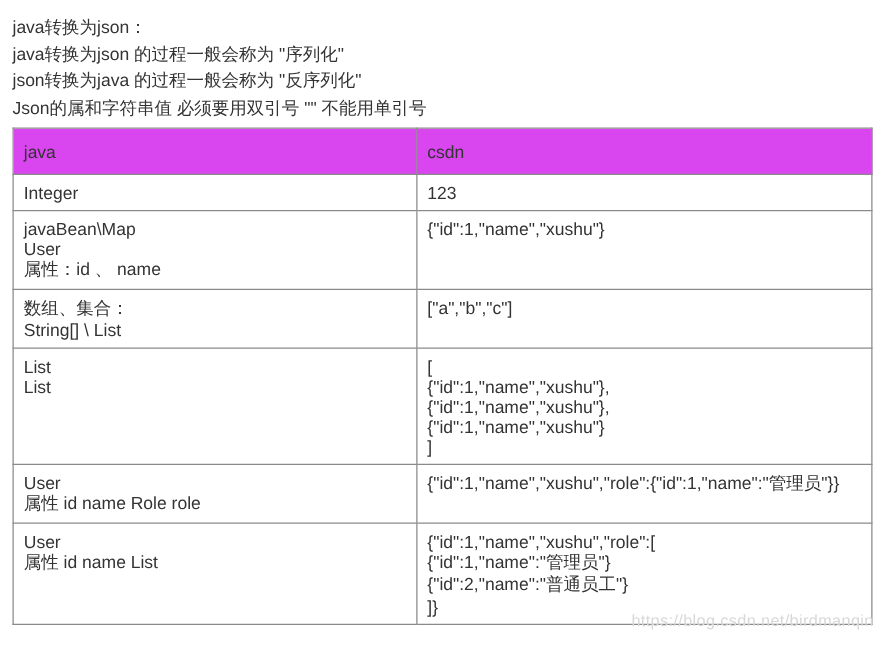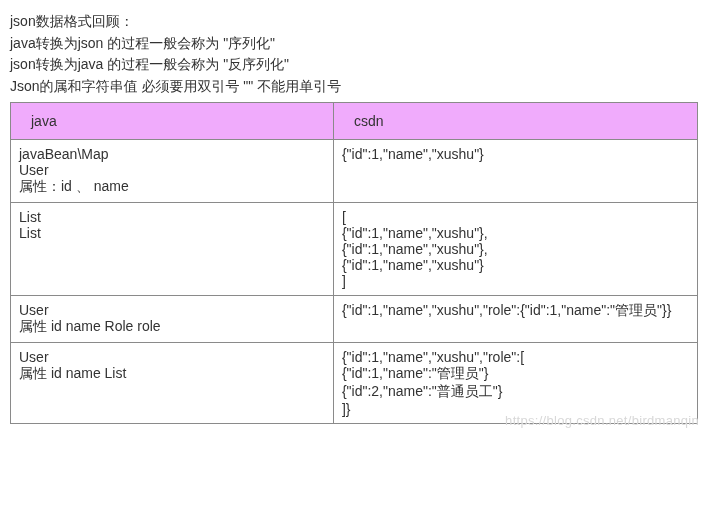--- a/index.html
+++ b/index.html
@@ -25,62 +25,70 @@
   }
   th, td {
     border: 1px solid #8a8a8a;
     padding: 6px 8px;
     text-align: left;
     vertical-align: top;
     font-weight: normal;
     word-wrap: break-word;
   }
   th {
-    background: #f0abfc;
+    background: #d946ef;
     font-size: 14px;
-    padding: 10px 20px;
+    padding: 10px 8px;
     margin-left: 20px;
   }
   col.left { width: 47%; }
   col.right { width: 53%; }
   .watermark {
     position: absolute;
     right: 12px;
     bottom: 6px;
     color: #d8d8d8;
     font-size: 13px;
     pointer-events: none;
     letter-spacing: 0.3px;
   }
 </style>
 </head>
 <body>
 
 <div class="intro">
-  <p>json数据格式回顾：</p>
+  <p>java转换为json：</p>
   <p>java转换为json 的过程一般会称为 "序列化"</p>
   <p>json转换为java 的过程一般会称为 "反序列化"</p>
   <p>Json的属和字符串值 必须要用双引号 ""    不能用单引号</p>
 </div>
 
 <table>
   <colgroup>
     <col class="left">
     <col class="right">
   </colgroup>
   <thead>
     <tr>
       <th>java</th>
       <th>csdn</th>
     </tr>
   </thead>
   <tbody id="tbody">
       <tr>
+        <td>Integer</td>
+        <td>123</td>
+      </tr>
+      <tr>
         <td>javaBean\Map<br>User<br>属性：id 、 name</td>
         <td>{"id":1,"name","xushu"}</td>
+      </tr>
+      <tr>
+        <td>数组、集合：<br>String[] \ List<string></string></td>
+        <td>["a","b","c"]</td>
       </tr>
       <tr>
         <td>List<user><br>List<map></map></user></td>
         <td>[<br>{"id":1,"name","xushu"},<br>{"id":1,"name","xushu"},<br>{"id":1,"name","xushu"}<br>]</td>
       </tr>
       <tr>
         <td>User<br>属性 id  name Role role</td>
         <td>{"id":1,"name","xushu","role":{"id":1,"name":"管理员"}}</td>
       </tr>
       <tr>

